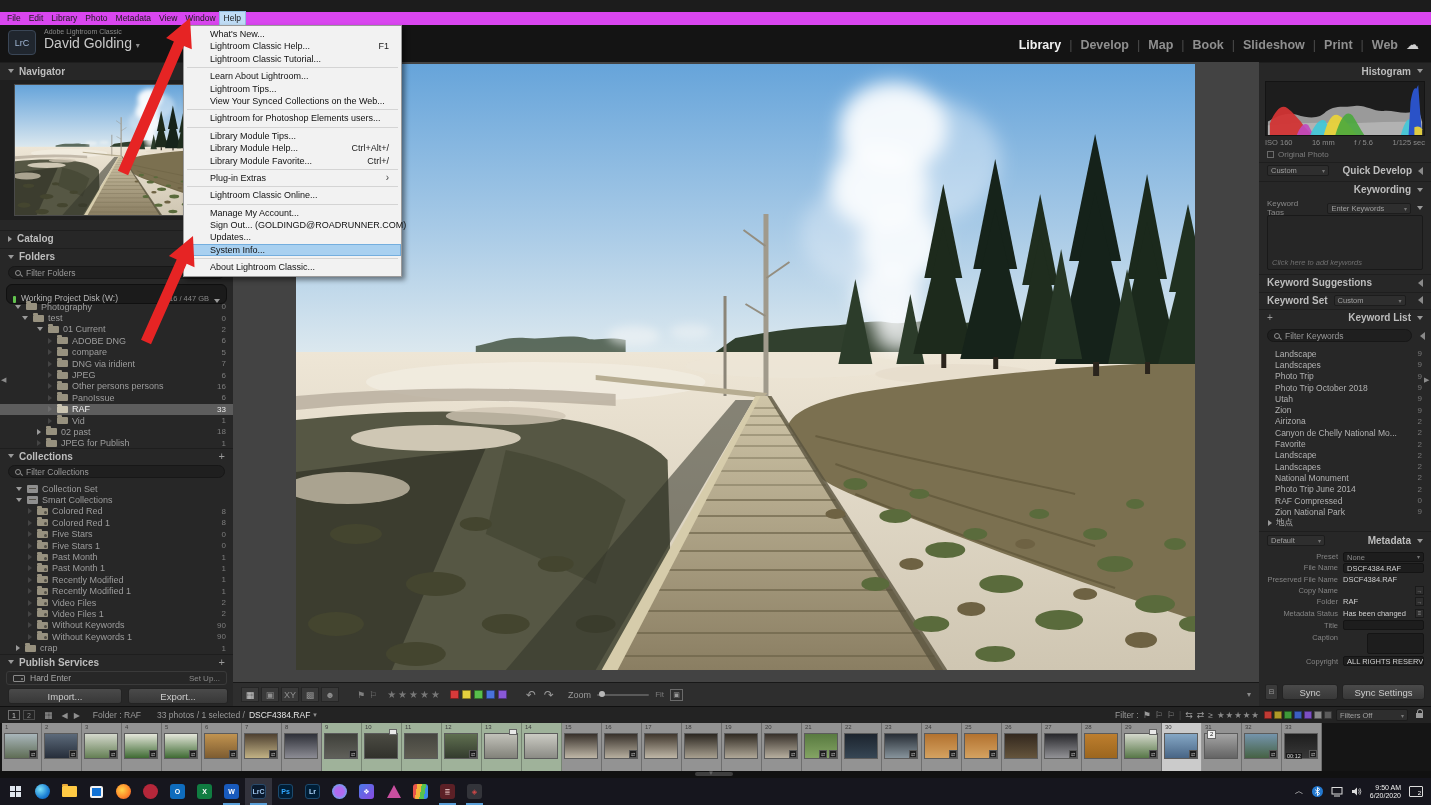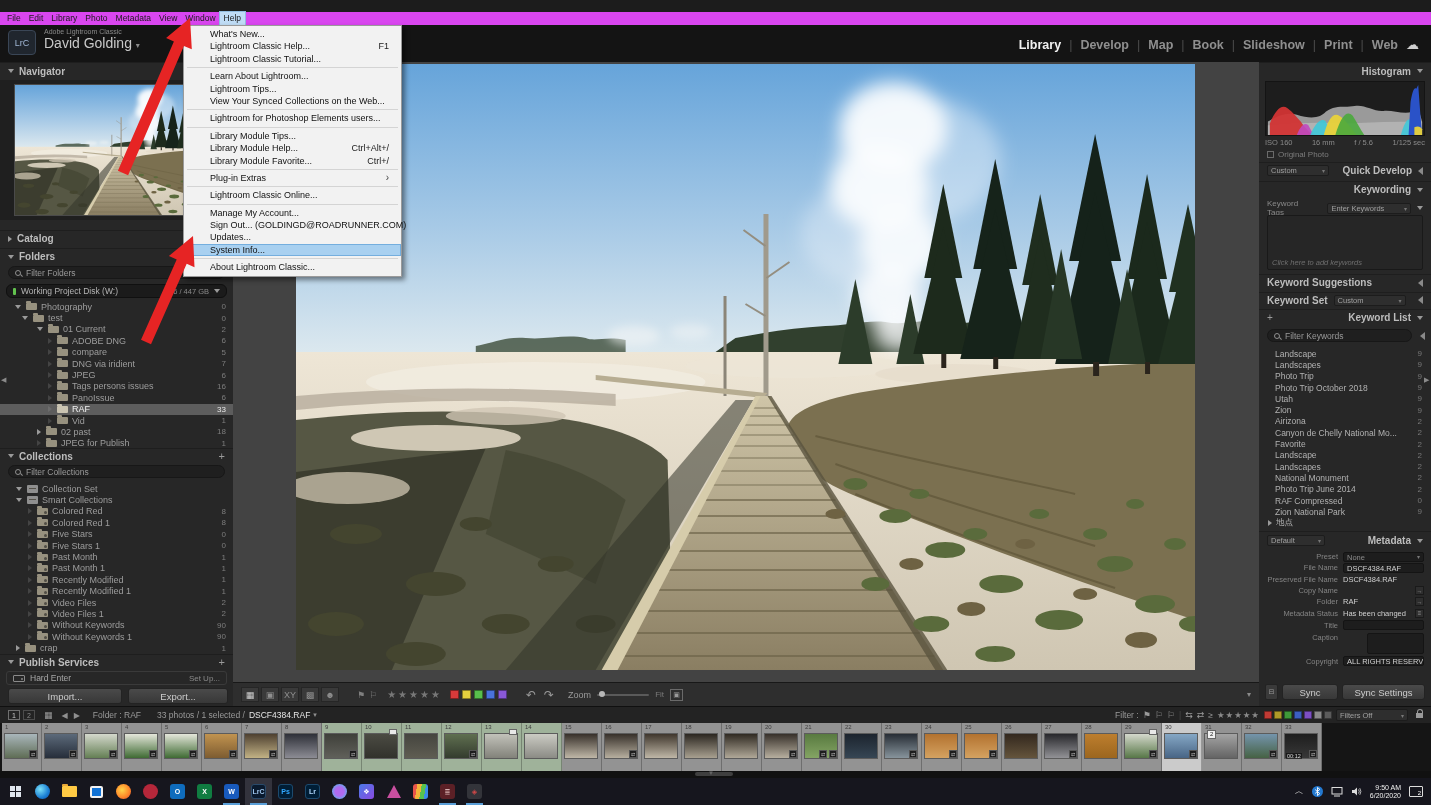--- a/index.html
+++ b/index.html
@@ -41,21 +41,21 @@
   
   #left-panel{left:0;top:62px;width:233px;height:644px;}
   #nav-header{left:0;top:0;width:233px;height:17px;}
   #nav-fit{color:#ddd;font-size:8.5px;font-weight:bold;margin-left:6px;}
   #nav-fill{color:#777;font-size:8.5px;font-weight:bold;margin-left:6px;}
   #nav-preview{left:0;top:18px;width:233px;height:140px;background:#1f1f1f;display:flex;align-items:center;justify-content:center;}
   #nav-preview svg{border:1px solid #4a4a4a;background:#000;}
   #catalog-header{left:0;top:168px;width:233px;height:16px;}
   #folders-header{left:0;top:186px;width:233px;height:16px;}
   #filter-folders{left:0;top:204px;width:233px;height:15px;}
-  #volume-bar{left:6px;top:222px;width:221px;height:14px;background:#1b1b1b;border:1px solid #101010;border-radius:6px;display:flex;align-items:center;font-size:8.5px;color:#b5b5b5;padding:0 6px;}
+  #volume-bar{left:6px;top:222px;width:221px;height:20px;background:#1b1b1b;border:1px solid #101010;border-radius:6px;display:flex;align-items:flex-end;font-size:8.5px;color:#b5b5b5;padding:0 6px;}
   .led{width:3px;height:7px;background:#62c24e;border-radius:1px;margin-right:5px;flex:none;}
   #volume-usage{color:#8a8a8a;font-size:7.5px;margin-left:auto;margin-right:5px;}
   #folder-rows{left:0;top:239px;width:233px;}
   .trow{display:flex;align-items:center;height:11.4px;font-size:9px;color:#9d9d9d;padding-right:7px;}
   .trow .nm{white-space:nowrap;overflow:hidden;}
   .trow .cnt{margin-left:auto;color:#7d7d7d;font-size:8px;}
   .trow.sel{background:#5d5d5d;color:#f0f0f0;}
   .trow.sel .cnt{color:#e8e8e8;}
   .fold{width:11px;height:7px;background:#97917f;border-radius:1px;position:relative;margin:0 4px 0 2px;flex:none;}
   .fold::before{content:"";position:absolute;top:-2px;left:0;width:5px;height:2px;background:#97917f;border-radius:1px 1px 0 0;}
@@ -447,21 +447,21 @@
         </div>
         <div class="trow" style="padding-left: 48px;">
           <span class="tri-c" style="opacity: 0.25; margin-right: 3px;"></span>
           <span class="fold"></span>
           <span class="nm">JPEG</span>
           <span class="cnt">6</span>
         </div>
         <div class="trow" style="padding-left: 48px;">
           <span class="tri-c" style="opacity: 0.25; margin-right: 3px;"></span>
           <span class="fold"></span>
-          <span class="nm">Tags persons issues</span>
+          <span class="nm">Other persons persons</span>
           <span class="cnt">16</span>
         </div>
         <div class="trow" style="padding-left: 48px;">
           <span class="tri-c" style="opacity: 0.25; margin-right: 3px;"></span>
           <span class="fold"></span>
           <span class="nm">PanoIssue</span>
           <span class="cnt">6</span>
         </div>
         <div class="trow sel" style="padding-left: 48px;">
           <span class="tri-c" style="opacity: 0.25; margin-right: 3px;"></span>

